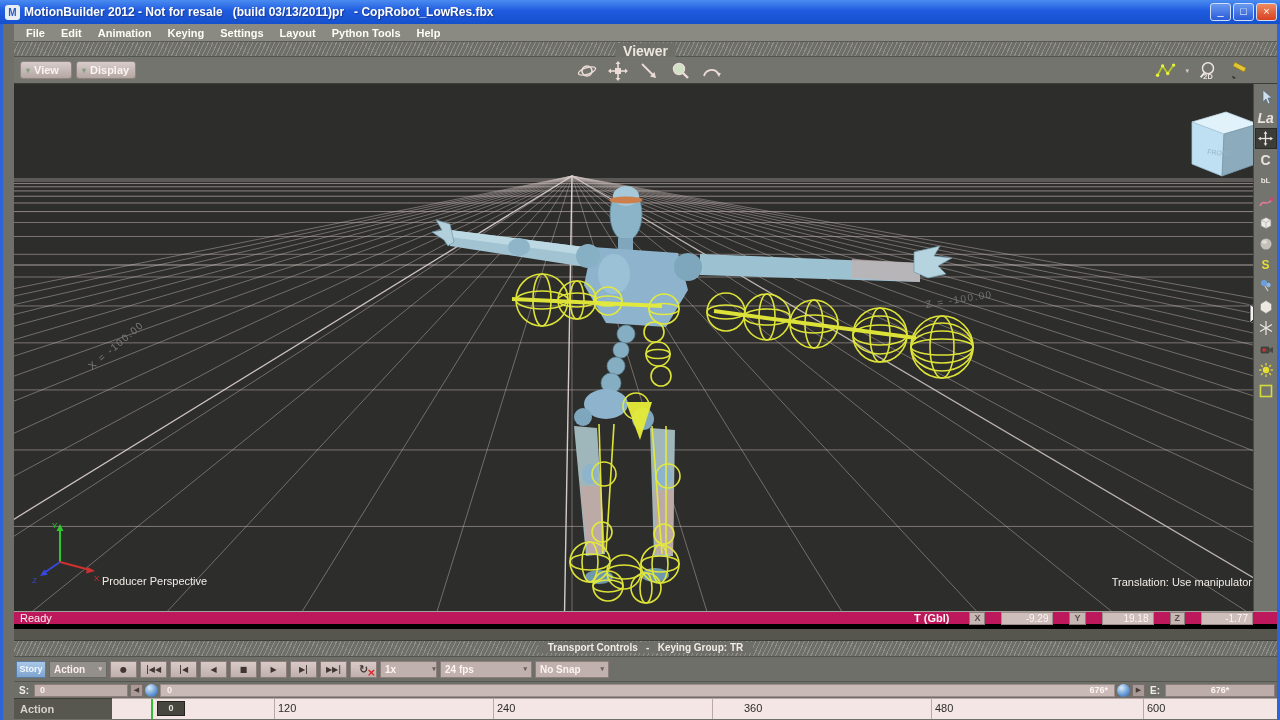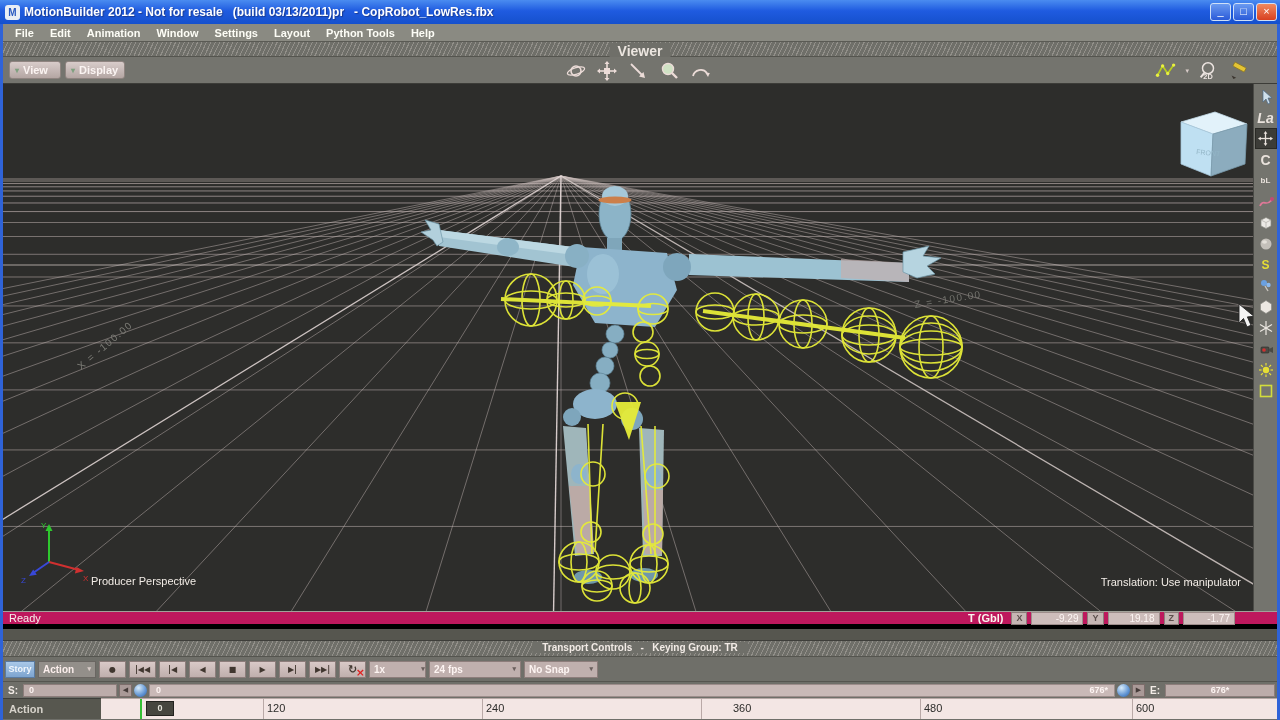--- a/index.html
+++ b/index.html
@@ -14,21 +14,21 @@
               display:flex; align-items:center; justify-content:center;
               color:#2a5ac0; font-size:10px; font-weight:bold; }
   .title-text { color:#fff; font-size:12px; font-weight:bold; text-shadow:1px 1px 1px #1a3a90;
                 white-space:pre; }
   .win-buttons { margin-left:auto; display:flex; gap:2px; }
   .win-btn { width:21px; height:18px; border:1px solid #cfe0f8; border-radius:3px;
              color:#fff; font-size:11px; line-height:15px; text-align:center;
              background:linear-gradient(180deg,#6a9af0,#2a5ad8); cursor:pointer; }
   .win-btn.close { background:linear-gradient(180deg,#f08a60,#d84020); }
 
-  .content { margin:0 3px; }
+  .content { margin:0 3px;padding-left:11px; }
   .edge { position:absolute; top:24px; bottom:0; width:3px; background:#2f63d8; z-index:50; }
   .edge.left{ left:0; } .edge.right{ right:0; }
 
   
   .menubar { height:18px; background:#8a8a82; display:flex; align-items:center; padding-left:4px;
              border-bottom:1px solid #5a5a54; }
   .menu-item { color:#fdfdf6; font-size:11px; font-weight:bold; padding:0 8px; cursor:pointer; }
 
   
   .hatch { background-color:#6f6f69;
@@ -57,21 +57,21 @@
   .side-toolbar { width:24px; background:#74746e; border-left:1px solid #4a4a46;
                   display:flex; flex-direction:column; align-items:center; padding-top:2px; }
   .side-ic { width:22px; height:21px; display:flex; align-items:center; justify-content:center;
              cursor:pointer; font-size:14px; color:#e9e2dc; font-weight:bold; }
   .side-ic.pressed { background:#3c3c38; border:1px solid #2a2a26; }
 
   
   .statusbar { height:18px; background:#be185d; border-top:1px solid #a2a29a; border-bottom:5px solid #000000;
                display:flex; align-items:center; padding:0 6px; }
   .ready { color:#f6f1ec; font-size:11px; }
-  .xform { margin-left:auto; margin-right:36px; display:flex; align-items:center; gap:4px; }
+  .xform { margin-left:auto; margin-right:18px; display:flex; align-items:center; gap:16px; }
   .xform-label { color:#fbf4ef; font-size:11px; font-weight:bold; margin-right:4px; }
   .axis-tab { background:#c6b6b4; border:1px solid #8d7d7b; color:#5c4f4d; font-size:9px;
               font-weight:bold; padding:0 4px; height:13px; line-height:11px; }
   .axis-val { background:#cdbdbb; border:1px solid #9d8d8b; color:#fdf6f4; font-size:10px;
               width:52px; text-align:right; padding:0 4px; height:13px; line-height:12px; }
 
   
   .t-gap { height:12px; background:#56564f; border-bottom:1px solid #3e3e3a; }
   .transport-header { height:15px; position:relative; }
   .transport-header .hdr-label { position:absolute; left:50%; top:1px; transform:translateX(-50%);
@@ -141,21 +141,21 @@
 
   <div class="edge left"></div>
   <div class="edge right"></div>
 
   <div class="content">
 
     <div class="menubar">
       <span class="menu-item">File</span>
       <span class="menu-item">Edit</span>
       <span class="menu-item">Animation</span>
-      <span class="menu-item">Window</span>
+      <span class="menu-item">Keying</span>
       <span class="menu-item">Settings</span>
       <span class="menu-item">Layout</span>
       <span class="menu-item">Python Tools</span>
       <span class="menu-item">Help</span>
     </div>
 
     <div class="viewer-header hatch">
       <span class="hdr-label">Viewer</span>
     </div>
 

